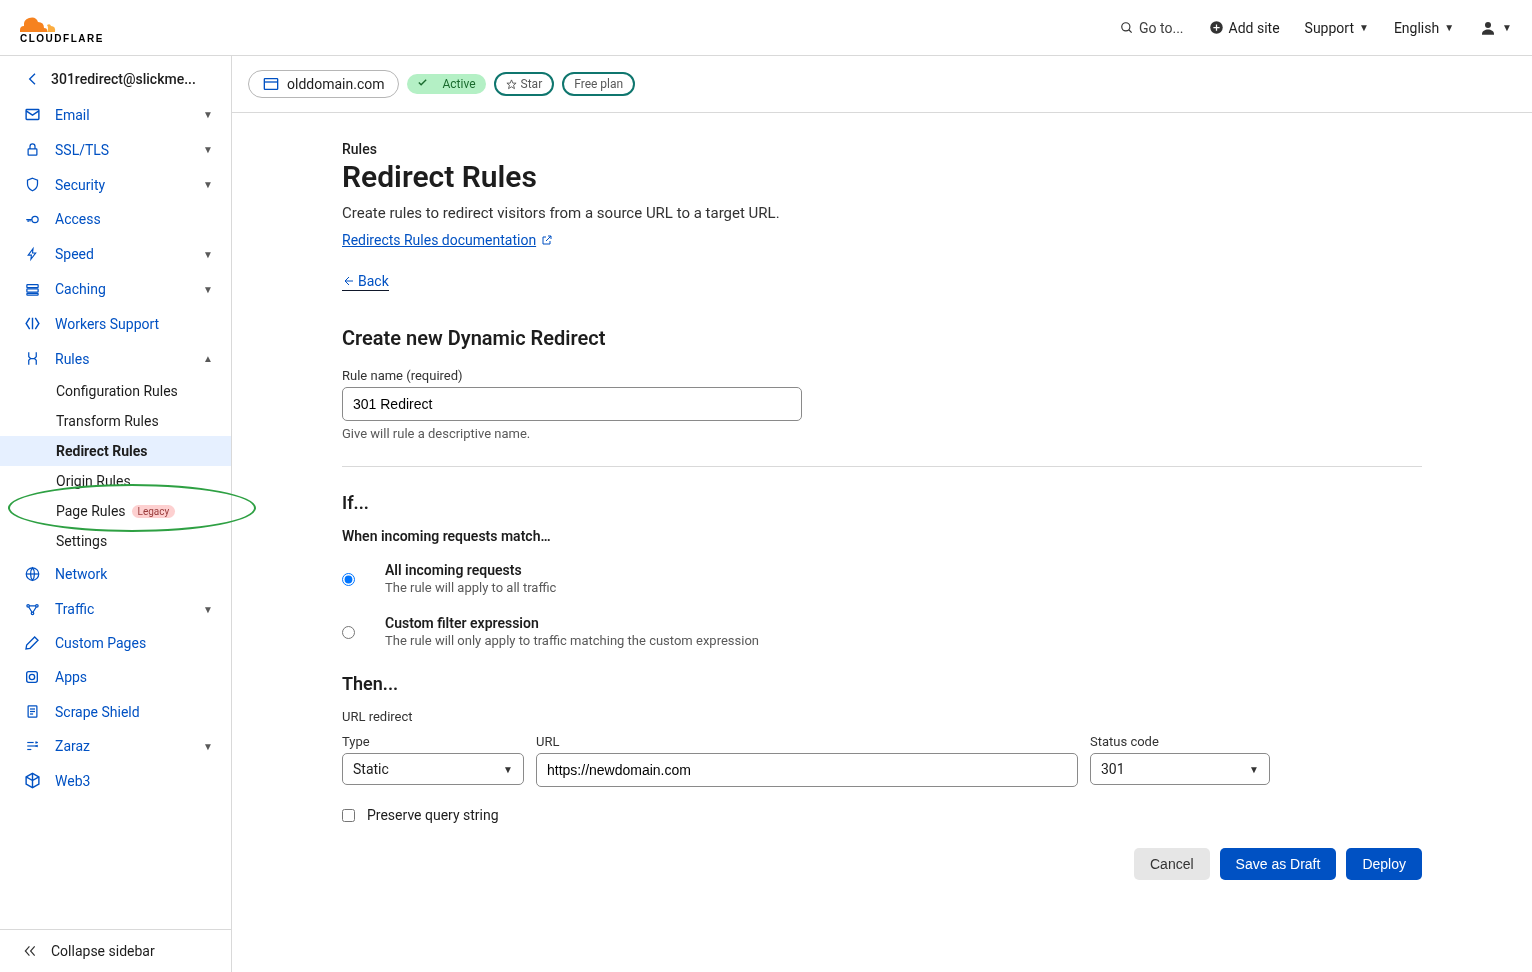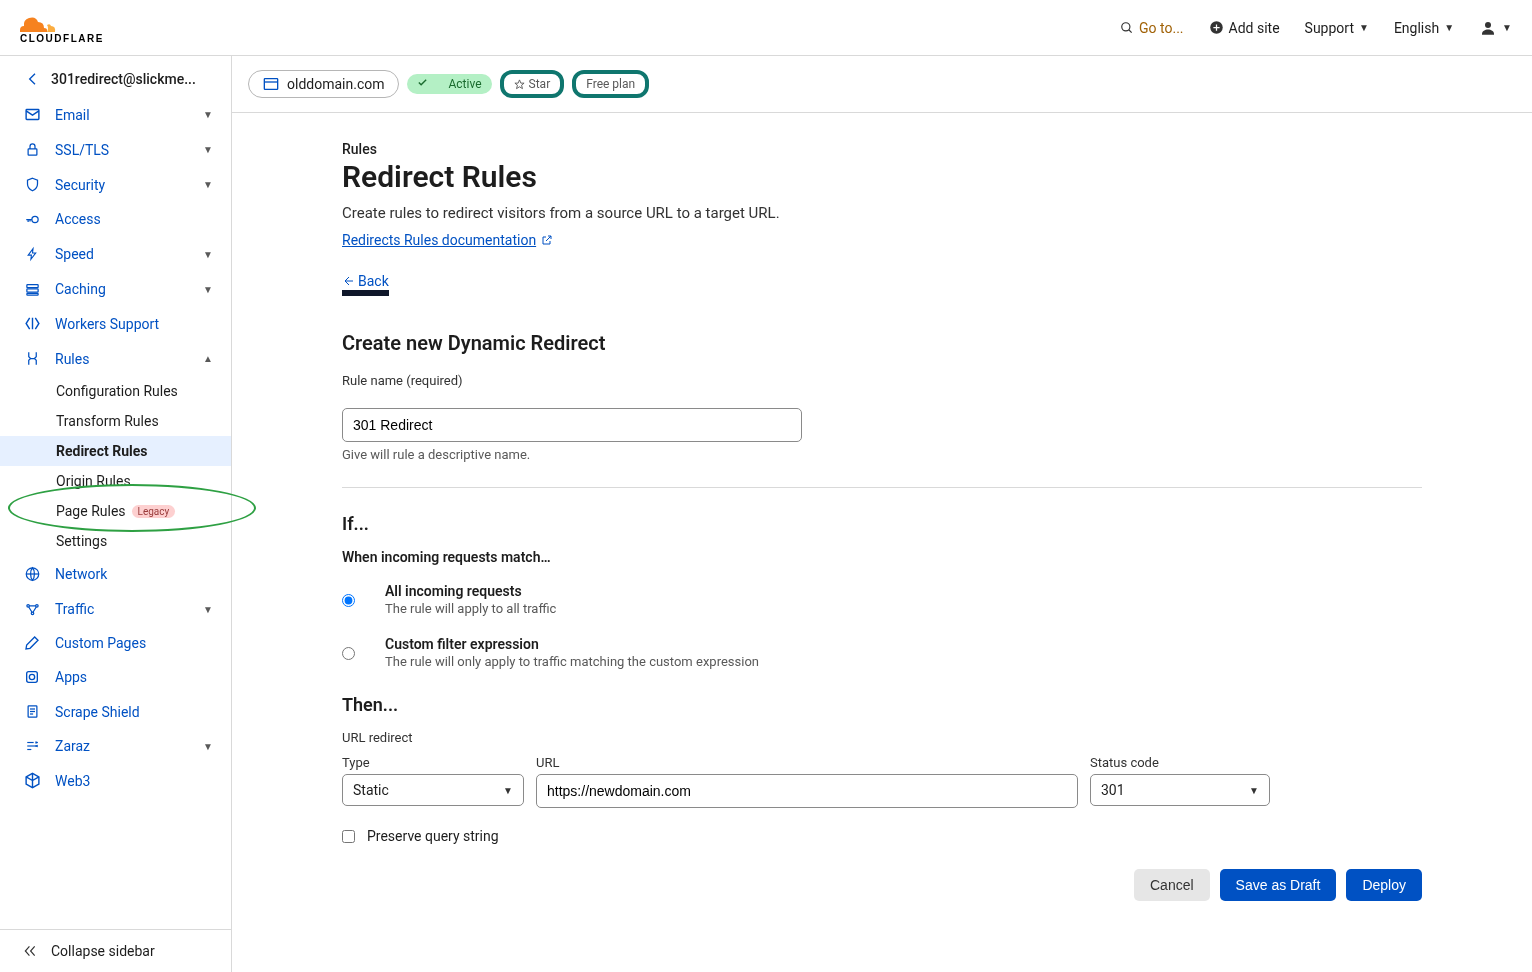--- a/index.html
+++ b/index.html
@@ -1,47 +1,47 @@
 <!DOCTYPE html>
 <html><head>
 <meta charset="utf-8">
 <style>
 * { box-sizing: border-box; margin: 0; padding: 0; }
 body { font-family: -apple-system, BlinkMacSystemFont, "Segoe UI", Roboto, Arial, sans-serif; font-size: 14px; color: #1d1d1d; background: #fff; }
 .top-header { height: 56px; border-bottom: 1px solid #d9d9d9; display: flex; align-items: center; padding: 0 20px; justify-content: space-between; }
 .logo { display: flex; align-items: center; }
 .header-right { display: flex; align-items: center; gap: 25px; }
 .header-item { display: flex; align-items: center; gap: 5px; cursor: pointer; font-size: 14px; }
-.search-box { display: flex; align-items: center; color: #a16207; }
+.search-box { display: flex; align-items: center; color: #404040; }
 .layout { display: flex; height: calc(972px - 56px); }
 .sidebar { width: 232px; border-right: 1px solid #d9d9d9; display: flex; flex-direction: column; position: relative; }
 .sidebar-header { display: flex; align-items: center; padding: 15px 18px 10px 25px; gap: 10px; }
 .sidebar-nav { flex: 1; overflow: hidden; padding-top: 0; }
 .nav-item { display: flex; align-items: center; padding: 9px 18px 9px 23px; cursor: pointer; color: #0051c3; font-size: 14px; gap: 14px; }
 .nav-item .icon { width: 18px; display: flex; justify-content: center; color: #0051c3; }
 .nav-item .chevron { margin-left: auto; color: #595959; font-size: 10px; }
 .nav-sub { padding-left: 56px; }
 .nav-sub-item { padding: 7px 0; cursor: pointer; font-size: 14px; color: #1d1d1d; display: flex; align-items: center; gap: 6px; }
 .nav-sub-item.active { font-weight: 700; background: #e6f0ff; margin-left: -56px; padding-left: 56px; margin-right: 0; }
 .badge-legacy { background: #fdd0d0; color: #9a3d3d; font-size: 10px; padding: 1px 6px; border-radius: 10px; }
 .sidebar-footer { border-top: 1px solid #d9d9d9; padding: 13px 23px; display: flex; align-items: center; gap: 14px; cursor: pointer; }
 .highlight-circle { position: absolute; border: 2px solid #2ea043; border-radius: 50%/50%; left: 8px; top: 428px; width: 248px; height: 48px; pointer-events:none; }
 .main { flex: 1; overflow-y: auto; }
 .domain-bar { display: flex; align-items: center; gap: 8px; padding: 14px 16px; border-bottom: 1px solid #d9d9d9; }
 .domain-pill { border: 1px solid #b6b6b6; border-radius: 18px; padding: 5px 14px; display: flex; align-items: center; gap: 8px; font-size: 14px; }
-.status-pill { background: #b4f0c5; color: #1a6b2e; border-radius: 12px; padding: 3px 10px; font-size: 12px; display: flex; align-items: flex-start; gap: 20px; }
-.star-pill, .plan-pill { border: 4px solid #0f766e; border-radius: 12px; padding: 3px 10px; font-size: 12px; display: flex; align-items: center; gap: 4px; color: #595959; }
+.status-pill { background: #b4f0c5; color: #1a6b2e; border-radius: 12px; padding: 3px 10px; font-size: 12px; display: flex; align-items: flex-start; gap: 14px; }
+.star-pill, .plan-pill { border: 2px solid #0f766e; border-radius: 12px; padding: 3px 10px; font-size: 12px; display: flex; align-items: center; gap: 4px; color: #595959; }
 .content { padding: 28px 110px 40px 110px; max-width: 1300px; }
 .breadcrumb-small { font-size: 14px; color: #1d1d1d; margin-bottom: 2px; font-weight: 500; }
 h1 { font-size: 30px; font-weight: 600; margin-bottom: 10px; }
 .page-desc { font-size: 15px; color: #333; margin-bottom: 10px; }
 .doc-link { color: #0051c3; text-decoration: underline; font-size: 14px; display: inline-flex; align-items: center; gap: 5px; }
-.back-link { color: #0051c3; text-decoration: none; font-size: 14px; display: inline-flex; align-items: center; gap: 4px; margin-top: 25px; border-bottom: 6px solid #0f172a; padding-bottom: 1px;}
+.back-link { color: #0051c3; text-decoration: none; font-size: 14px; display: inline-flex; align-items: center; gap: 4px; margin-top: 25px; border-bottom: 1px solid #0f172a; padding-bottom: 1px;}
 h2 { font-size: 20px; font-weight: 600; margin-top: 35px; margin-bottom: 18px; }
-.form-label { font-size: 13px; color: #333; margin-bottom: 20px; display: block; }
+.form-label { font-size: 13px; color: #333; margin-bottom: 4px; display: block; }
 .form-input { width: 460px; border: 1px solid #8a8a8a; border-radius: 5px; padding: 8px 10px; font-size: 14px; }
 .form-input-lg { width: 540px; }
 .form-hint { font-size: 13px; color: #595959; margin-top: 5px; }
 hr { border: none; border-top: 1px solid #d9d9d9; margin: 25px 0; }
 h3 { font-size: 18px; font-weight: 600; margin-bottom: 15px; }
 .subhead { font-weight: 600; font-size: 14px; margin-bottom: 18px; }
 .radio-row { display: flex; gap: 30px; margin-bottom: 20px; }
 .radio-row input { margin-top: 2px; }
 .radio-label { font-weight: 600; font-size: 14px; }
 .radio-desc { font-size: 13px; color: #595959; margin-top: 2px; }

